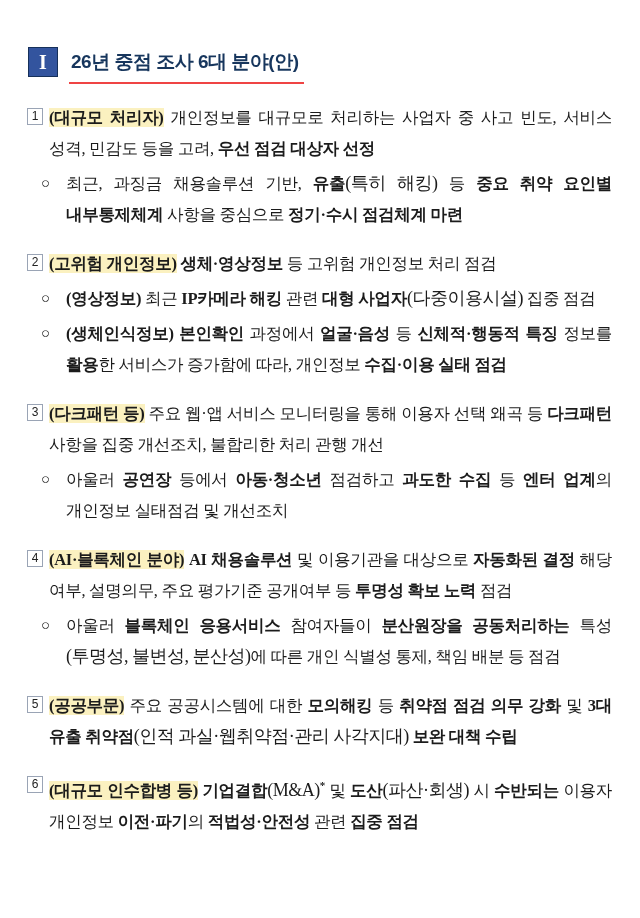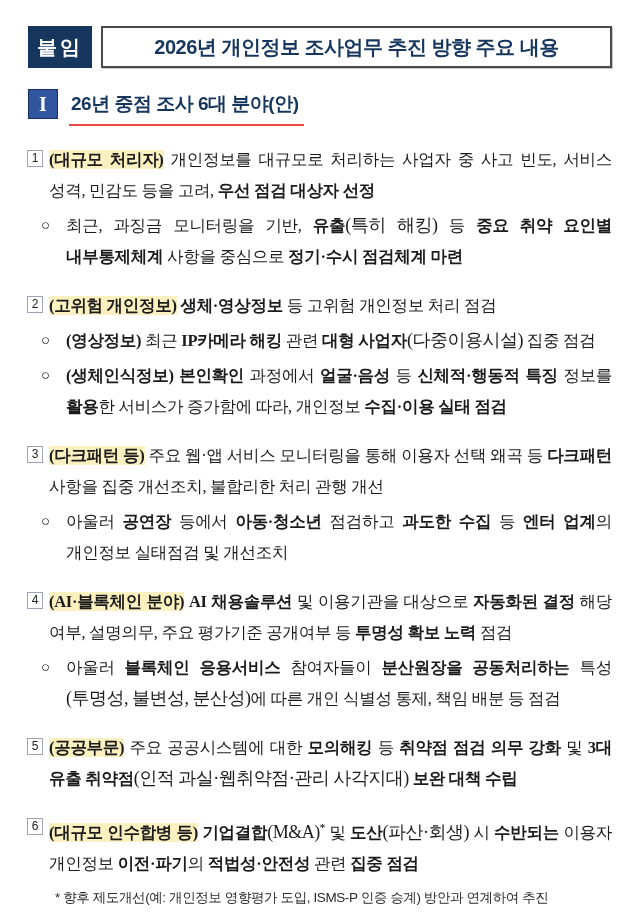--- a/index.html
+++ b/index.html
@@ -85,36 +85,30 @@
     font-family: "Liberation Sans", "DejaVu Sans", sans-serif;
     font-size: 13.5px; color: #2a2a2a; letter-spacing: -0.4px;
     word-break: keep-all;
   }
 </style>
 </head>
 <body>
 
 <div class="doc">
 
-  <div class="header">
-    <span class="badge">붙임</span>
-    <div class="title-box">
-      <span>2026년 개인정보 조사업무 추진 방향 주요 내용</span>
-    </div>
-  </div>
 
   <div class="section-head">
     <span class="marker">I</span>
     <span class="section-title">26년 중점 조사 6대 분야(안)</span>
   </div>
 
   <div id="items">
       <div class="item">
         <p class="lead"><span class="numbox">1</span><span class="b hl">(대규모 처리자)</span><span> 개인정보를 대규모로 처리하는 사업자 중 사고 빈도, 서비스 성격, 민감도 등을 고려, </span><span class="b">우선 점검 대상자 선정</span></p>
-        <p class="bullet"><span class="bmark">○</span><span>최근, 과징금 모니터링을 기반, </span><span class="b">유출</span><span class="sm">(특히 해킹)</span><span> 등 </span><span class="b">중요 취약 요인별</span><span> </span><span class="b">내부통제체계</span><span> 사항을 중심으로 </span><span class="b">정기·수시 점검체계 마련</span></p>
+        <p class="bullet"><span class="bmark">○</span><span>최근, 과징금 채용솔루션 기반, </span><span class="b">유출</span><span class="sm">(특히 해킹)</span><span> 등 </span><span class="b">중요 취약 요인별</span><span> </span><span class="b">내부통제체계</span><span> 사항을 중심으로 </span><span class="b">정기·수시 점검체계 마련</span></p>
       </div>
       <div class="item">
         <p class="lead"><span class="numbox">2</span><span class="b hl">(고위험 개인정보)</span><span> </span><span class="b">생체·영상정보</span><span> 등 고위험 개인정보 처리 점검</span></p>
         <p class="bullet"><span class="bmark">○</span><span class="b">(영상정보)</span><span> 최근 </span><span class="b">IP카메라 해킹</span><span> 관련 </span><span class="b">대형 사업자</span><span class="sm">(다중이용시설)</span><span> 집중 점검</span></p>
         <p class="bullet"><span class="bmark">○</span><span class="b">(생체인식정보)</span><span> </span><span class="b">본인확인</span><span> 과정에서 </span><span class="b">얼굴·음성</span><span> 등 </span><span class="b">신체적·행동적 특징</span><span> 정보를 </span><span class="b">활용</span><span>한 서비스가 증가함에 따라, 개인정보 </span><span class="b">수집·이용 실태 점검</span></p>
       </div>
       <div class="item">
         <p class="lead"><span class="numbox">3</span><span class="b hl">(다크패턴 등)</span><span> 주요 웹·앱 서비스 모니터링을 통해 이용자 선택 왜곡 등 </span><span class="b">다크패턴</span><span> 사항을 집중 개선조치, 불합리한 처리 관행 개선</span></p>
         <p class="bullet"><span class="bmark">○</span><span>아울러 </span><span class="b">공연장</span><span> 등에서 </span><span class="b">아동·청소년</span><span> 점검하고 </span><span class="b">과도한 수집</span><span> 등 </span><span class="b">엔터 업계</span><span>의 개인정보 실태점검 및 개선조치</span></p>
       </div>
@@ -123,15 +117,14 @@
         <p class="bullet"><span class="bmark">○</span><span>아울러 </span><span class="b">블록체인 응용서비스</span><span> 참여자들이 </span><span class="b">분산원장을 공동처리하는</span><span> 특성</span><span class="sm">(투명성, 불변성, 분산성)</span><span>에 따른 개인 식별성 통제, 책임 배분 등 점검</span></p>
       </div>
       <div class="item">
         <p class="lead"><span class="numbox">5</span><span class="b hl">(공공부문)</span><span> 주요 공공시스템에 대한 </span><span class="b">모의해킹</span><span> 등 </span><span class="b">취약점 점검 의무 강화</span><span> 및 </span><span class="b">3대 유출 취약점</span><span class="sm">(인적 과실·웹취약점·관리 사각지대)</span><span> </span><span class="b">보완 대책 수립</span></p>
       </div>
       <div class="item">
         <p class="lead"><span class="numbox">6</span><span class="b hl">(대규모 인수합병 등)</span><span>  </span><span class="b">기업결합</span><span class="sm">(M&amp;A)</span><span class="sup">*</span><span> 및 </span><span class="b">도산</span><span class="sm">(파산·회생)</span><span> 시 </span><span class="b">수반되는</span><span> 이용자 개인정보 </span><span class="b">이전·파기</span><span>의 </span><span class="b">적법성·안전성</span><span> 관련 </span><span class="b">집중 점검</span></p>
       </div>
     </div>
 
-  <div class="footnote">* 향후 제도개선(예: 개인정보 영향평가 도입, ISMS-P 인증 승계) 방안과 연계하여 추진</div>
 
 </div>
 
 </body></html>

